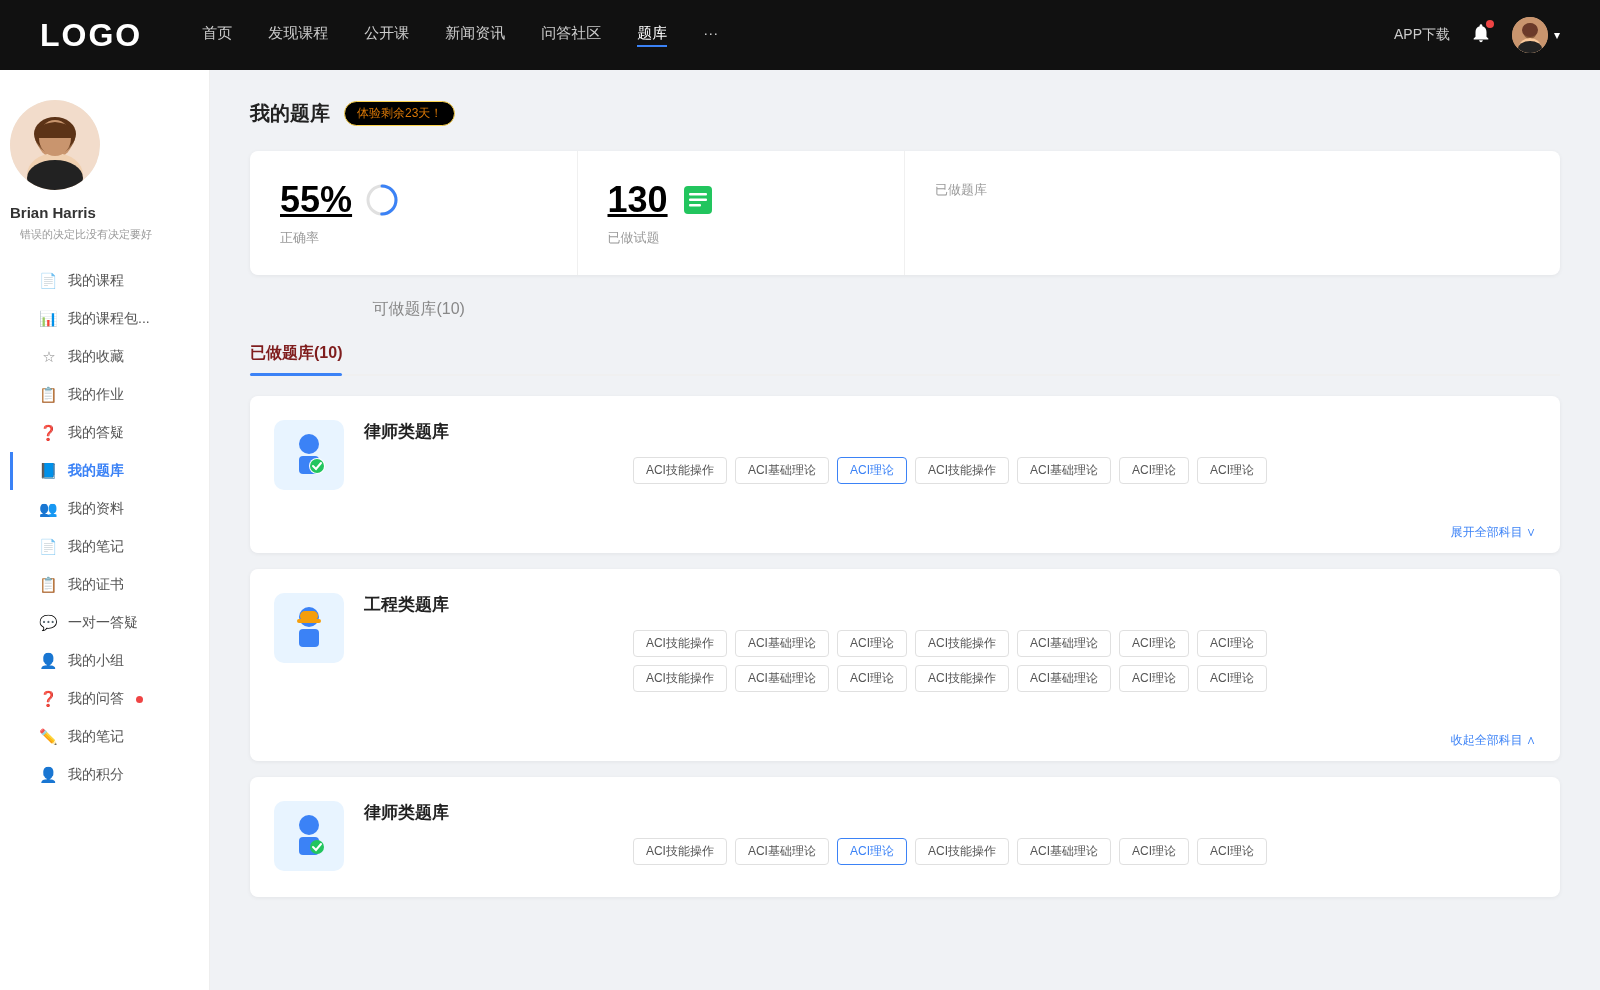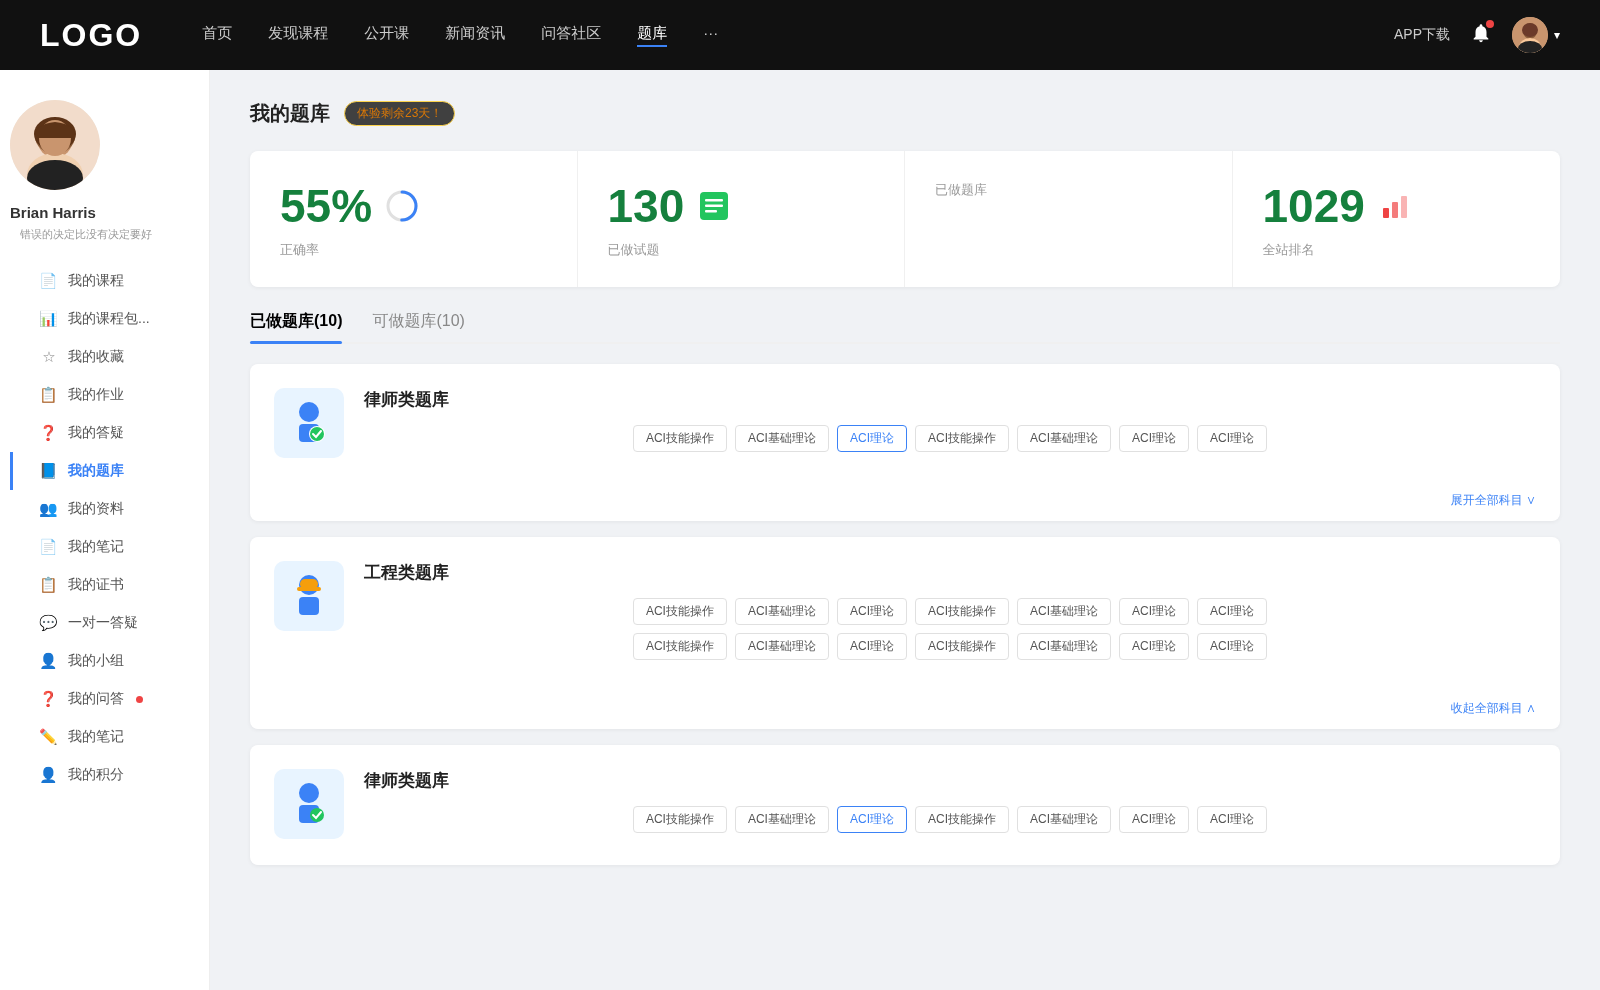--- a/index.html
+++ b/index.html
@@ -173,21 +173,21 @@
       align-items: center;
       gap: 14px;
       margin-bottom: 24px;
     }
     .page-title {
       font-size: 20px;
       font-weight: 700;
       color: #222;
     }
     .trial-badge {
-      background: #404040;
+      background: #000000;
       color: #d97706;
       border: 1px solid #fcd34d;
       border-radius: 20px;
       padding: 3px 12px;
       font-size: 12px;
     }
 
     
     .stats-row {
       display: grid;
@@ -204,23 +204,24 @@
       flex-direction: column;
       gap: 6px;
     }
     .stat-item:last-child { border-right: none; }
     .stat-top {
       display: flex;
       align-items: center;
       gap: 12px;
     }
     .stat-value {
-      font-size: 46px;
+      font-size: 36px;
       font-weight: 700;
-      color: #15803d;
+      color: #000000;
+      text-decoration: underline;
     }
     .stat-icon-wrap {
       width: 36px; height: 36px;
       display: flex; align-items: center; justify-content: center;
     }
     .stat-label {
       font-size: 13px;
       color: #999;
       margin-top: 2px;
     }
@@ -234,22 +235,23 @@
     }
     .tab-item {
       font-size: 16px;
       font-weight: 500;
       color: #888;
       cursor: pointer;
       padding-bottom: 10px;
       position: relative;
     }
     .tab-item.active {
-      color: #000000;
+      color: #7f1d1d;
       font-weight: 700;
+      margin-top: 44px;
     }
     .tab-item.active::after {
       content: '';
       position: absolute;
       bottom: -2px; left: 0; right: 0;
       height: 3px;
       background: #3b82f6;
       border-radius: 2px;
     }
 
@@ -460,33 +462,20 @@
             </svg>
           </div>
         </div>
         <div class="stat-label">已做试题</div>
       </div>
 
       <div class="stat-item">
         <div class="stat-label">已做题库</div>
       </div>
 
-      <div class="stat-item">
-        <div class="stat-top">
-          <span class="stat-value">1029</span>
-          <div class="stat-icon-wrap">
-            <svg width="32" height="32" viewBox="0 0 32 32">
-              <rect x="4" y="18" width="6" height="10" rx="1" fill="#ef4444"></rect>
-              <rect x="13" y="12" width="6" height="16" rx="1" fill="#ef4444" opacity="0.7"></rect>
-              <rect x="22" y="6" width="6" height="22" rx="1" fill="#ef4444" opacity="0.4"></rect>
-            </svg>
-          </div>
-        </div>
-        <div class="stat-label">全站排名</div>
-      </div>
     </div>
 
     <div class="tabs-row">
       <div class="tab-item active">已做题库(10)</div>
       <div class="tab-item">可做题库(10)</div>
     </div>
 
     <div class="qbank-card">
       <div class="qbank-card-inner">
         <div class="qbank-icon-wrap">

